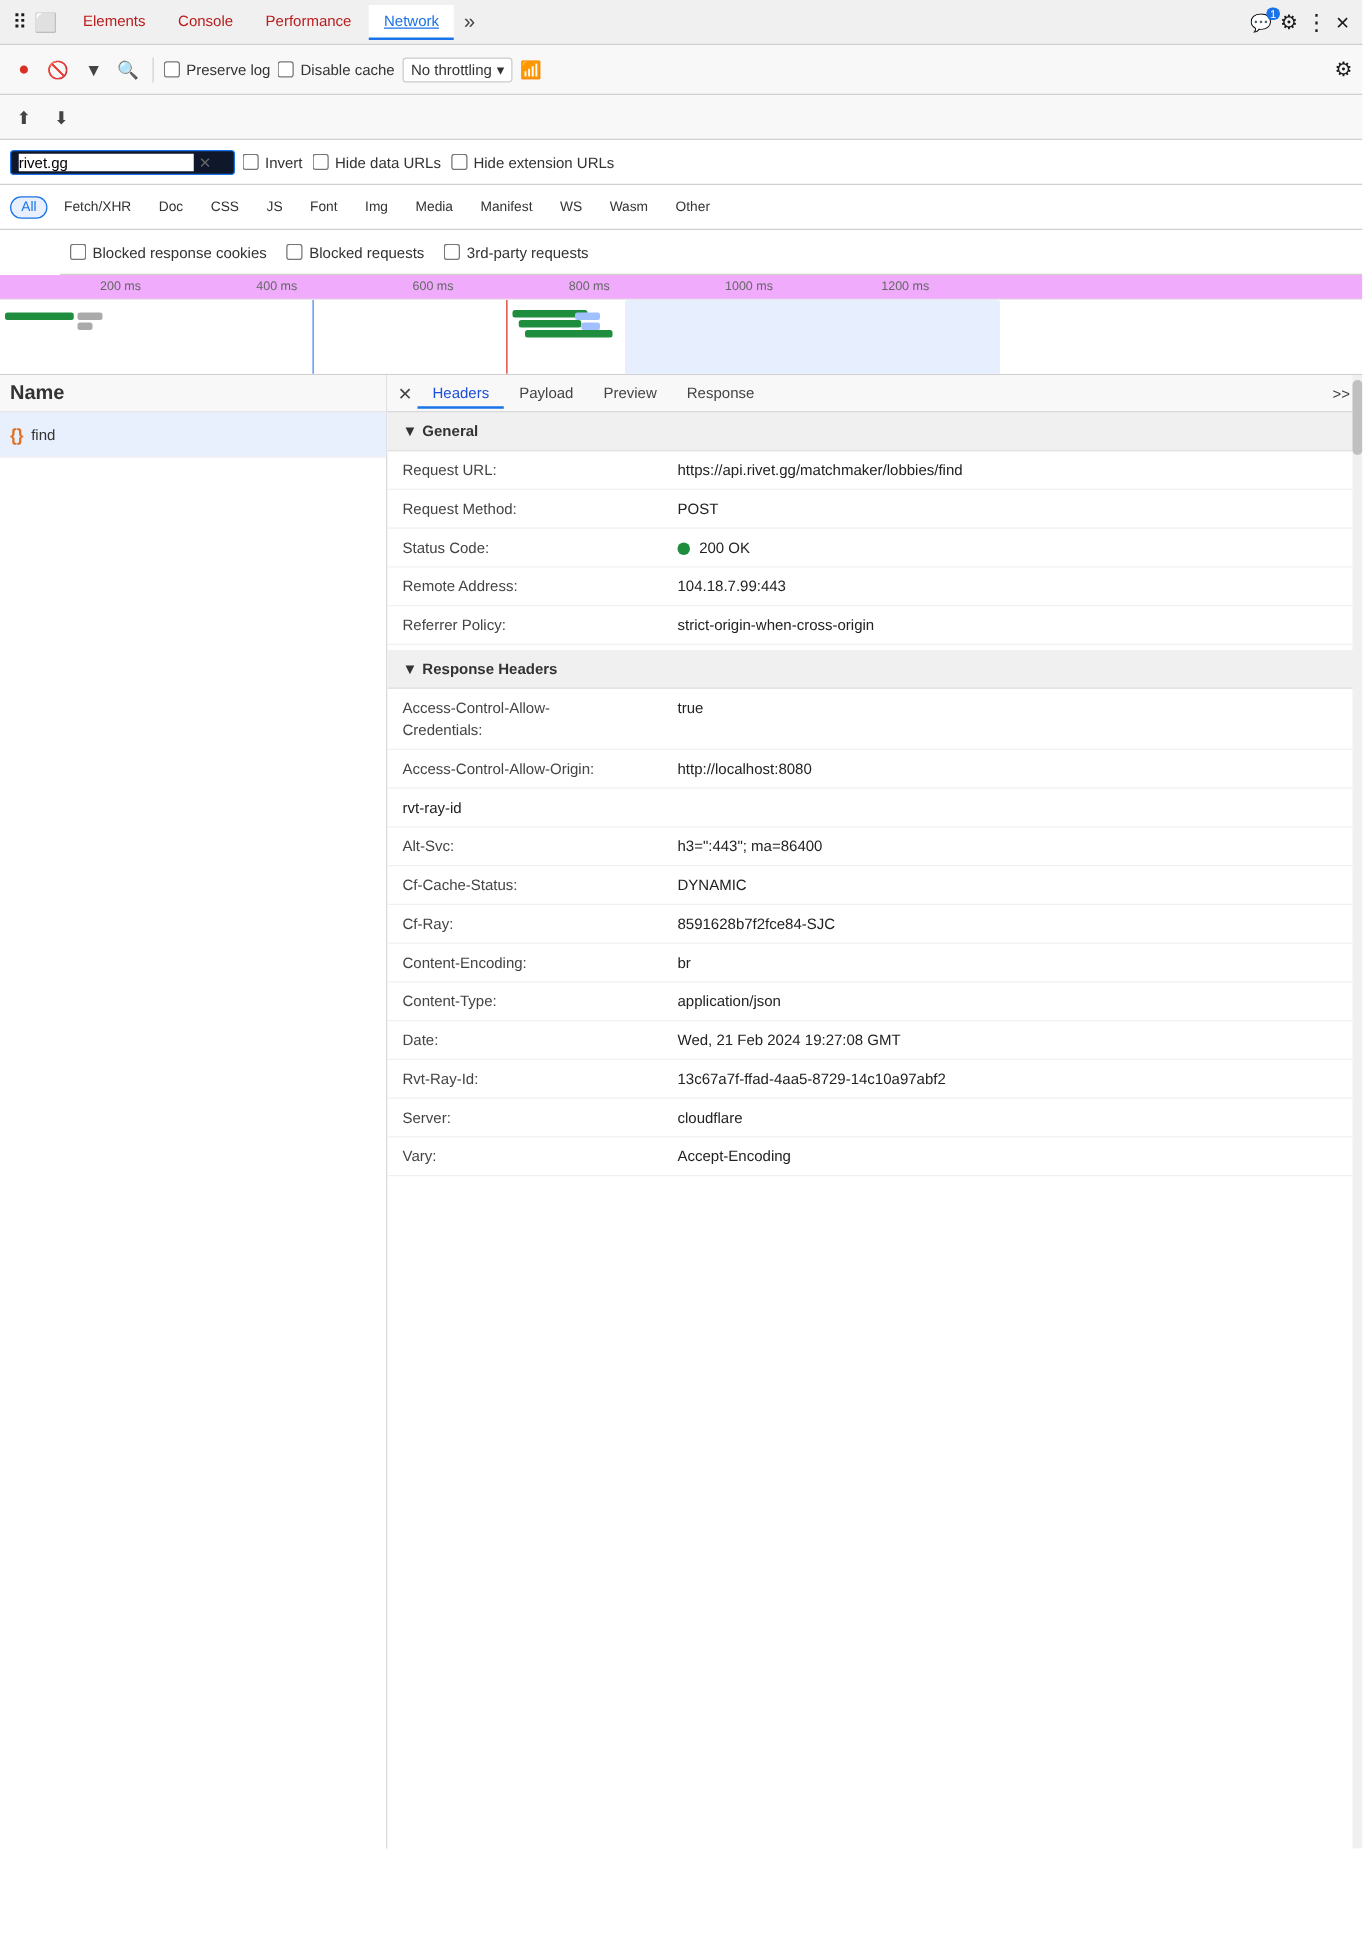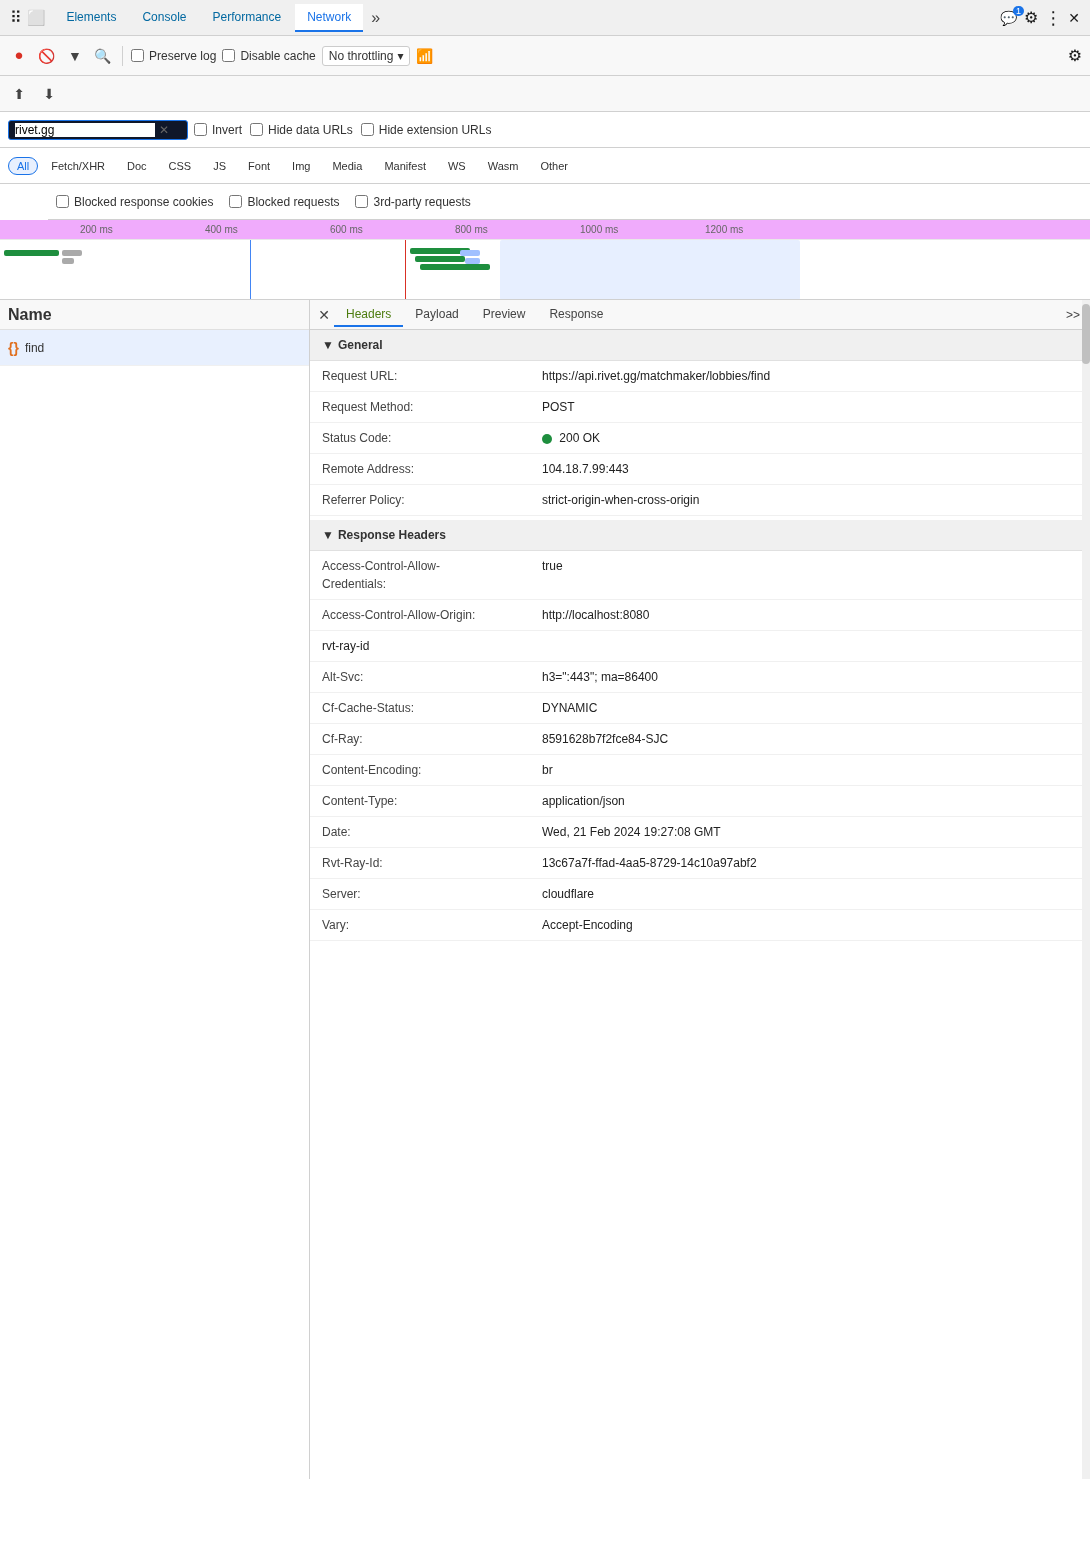--- a/index.html
+++ b/index.html
@@ -25,28 +25,29 @@
     .tab-bar-icons {
       display: flex;
       align-items: center;
       gap: 6px;
       padding: 0 6px;
     }
     .tab-item {
       padding: 6px 12px;
       cursor: pointer;
       font-size: 12px;
-      color: #0369a1;
+      color: #b91c1c;
       border-bottom: 2px solid transparent;
       white-space: nowrap;
     }
     .tab-item.active {
       color: #1a73e8;
       border-bottom: 2px solid #1a73e8;
       background: #fff;
+      text-decoration: underline;
     }
     .tab-bar-right {
       margin-left: auto;
       display: flex;
       align-items: center;
       gap: 6px;
       padding-right: 6px;
     }
 
     
@@ -246,21 +247,21 @@
       padding: 0 4px;
     }
     .panel-tab {
       padding: 4px 12px;
       font-size: 12px;
       color: #444;
       cursor: pointer;
       border-bottom: 2px solid transparent;
     }
     .panel-tab.active {
-      color: #4d7c0f;
+      color: #1d4ed8;
       border-bottom: 2px solid #1a73e8;
     }
     .close-panel-btn {
       width: 20px; height: 20px;
       display: flex; align-items: center; justify-content: center;
       cursor: pointer;
       color: #444;
       font-size: 14px;
       border-radius: 3px;
     }

